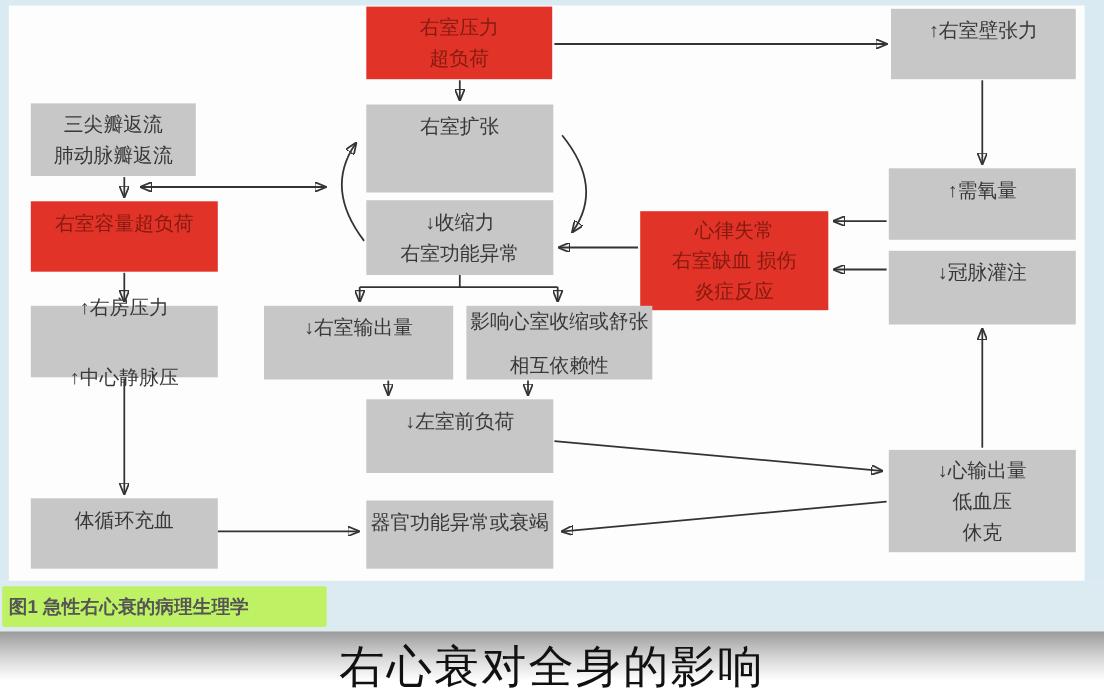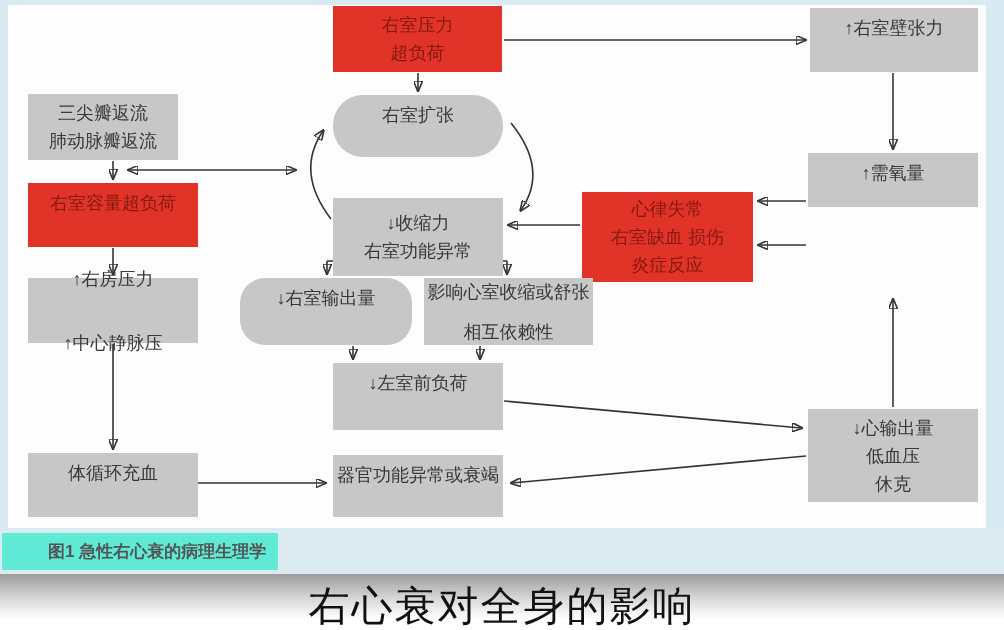--- a/index.html
+++ b/index.html
@@ -21,38 +21,38 @@
     position:absolute;display:flex;flex-direction:column;justify-content:center;
     align-items:center;text-align:center;box-sizing:border-box;
   }
   .node span{display:block;line-height:28px;font-size:18px;white-space:nowrap;}
   .node.gray{background:#c7c7c7;color:#383838;}
   .node.red{background:#e13327;color:#851a10;}
   .node.top{justify-content:flex-start;padding-top:6px;}
   #n1{left:333px;top:6px;width:169px;height:66px;}
   #n2{left:810px;top:8px;width:168px;height:64px;}
   #n3{left:28px;top:94px;width:150px;height:66px;}
-  #n4{left:333px;top:95px;width:170px;height:62px;border-radius:30px;}
+  #n4{left:333px;top:95px;width:170px;height:80px;}
   #n5{left:28px;top:183px;width:170px;height:64px;}
-  #n6{left:333px;top:198px;width:170px;height:78px;}
+  #n6{left:333px;top:182px;width:170px;height:68px;}
   #n7{left:582px;top:192px;width:171px;height:90px;}
-  #n8{left:808px;top:153px;width:170px;height:54px;}
+  #n8{left:808px;top:153px;width:170px;height:65px;}
   #n9{left:808px;top:228px;width:170px;height:67px;}
   #n10{left:28px;top:278px;width:170px;height:65px;gap:36px;}
-  #n11{left:240px;top:278px;width:172px;height:67px;border-radius:25px;}
+  #n11{left:240px;top:278px;width:172px;height:67px;}
   #n12{left:424px;top:278px;width:169px;height:67px;gap:12px;}
   #n13{left:333px;top:363px;width:170px;height:67px;font-family:Liberation Serif, serif;}
   #n14{left:808px;top:409px;width:170px;height:93px;}
   #n15{left:333px;top:455px;width:170px;height:62px;}
   #n16{left:28px;top:453px;width:170px;height:64px;}
   
   .caption-strip{position:absolute;left:0;top:528px;width:1004px;height:46px;background:#dcebf1;}
   .caption-box{
-    position:absolute;left:2px;top:533px;width:236px;height:37px;background:#5eead4;
-    border-radius:2px;display:flex;align-items:center;padding-left:40px;
+    position:absolute;left:2px;top:533px;width:295px;height:37px;background:#bef264;
+    border-radius:2px;display:flex;align-items:center;
   }
   .caption-box span{font-size:17px;font-weight:600;color:#555555;padding-left:6px;white-space:nowrap;}
   
   .gradient-band{
     position:absolute;left:0;top:574px;width:1004px;height:56px;
     background:linear-gradient(to bottom,#9b9b9b 0%,#d9d9d9 45%,#ffffff 80%);
   }
   .page-title{
     position:absolute;left:0;top:579px;width:1004px;text-align:center;
     font-family:"Liberation Serif","DejaVu Serif",serif;
@@ -120,20 +120,23 @@
     <span>右室功能异常</span>
   </div>
   <div class="node red" id="n7">
     <span>心律失常</span>
     <span>右室缺血 损伤</span>
     <span>炎症反应</span>
   </div>
   <div class="node gray top" id="n8">
     <span>↑需氧量</span>
   </div>
+  <div class="node gray top" id="n9">
+    <span>↓冠脉灌注</span>
+  </div>
   <div class="node gray" id="n10">
     <span>↑右房压力</span>
     <span>↑中心静脉压</span>
   </div>
   <div class="node gray top" id="n11">
     <span>↓右室输出量</span>
   </div>
   <div class="node gray" id="n12">
     <span>影响心室收缩或舒张</span>
     <span>相互依赖性</span>

